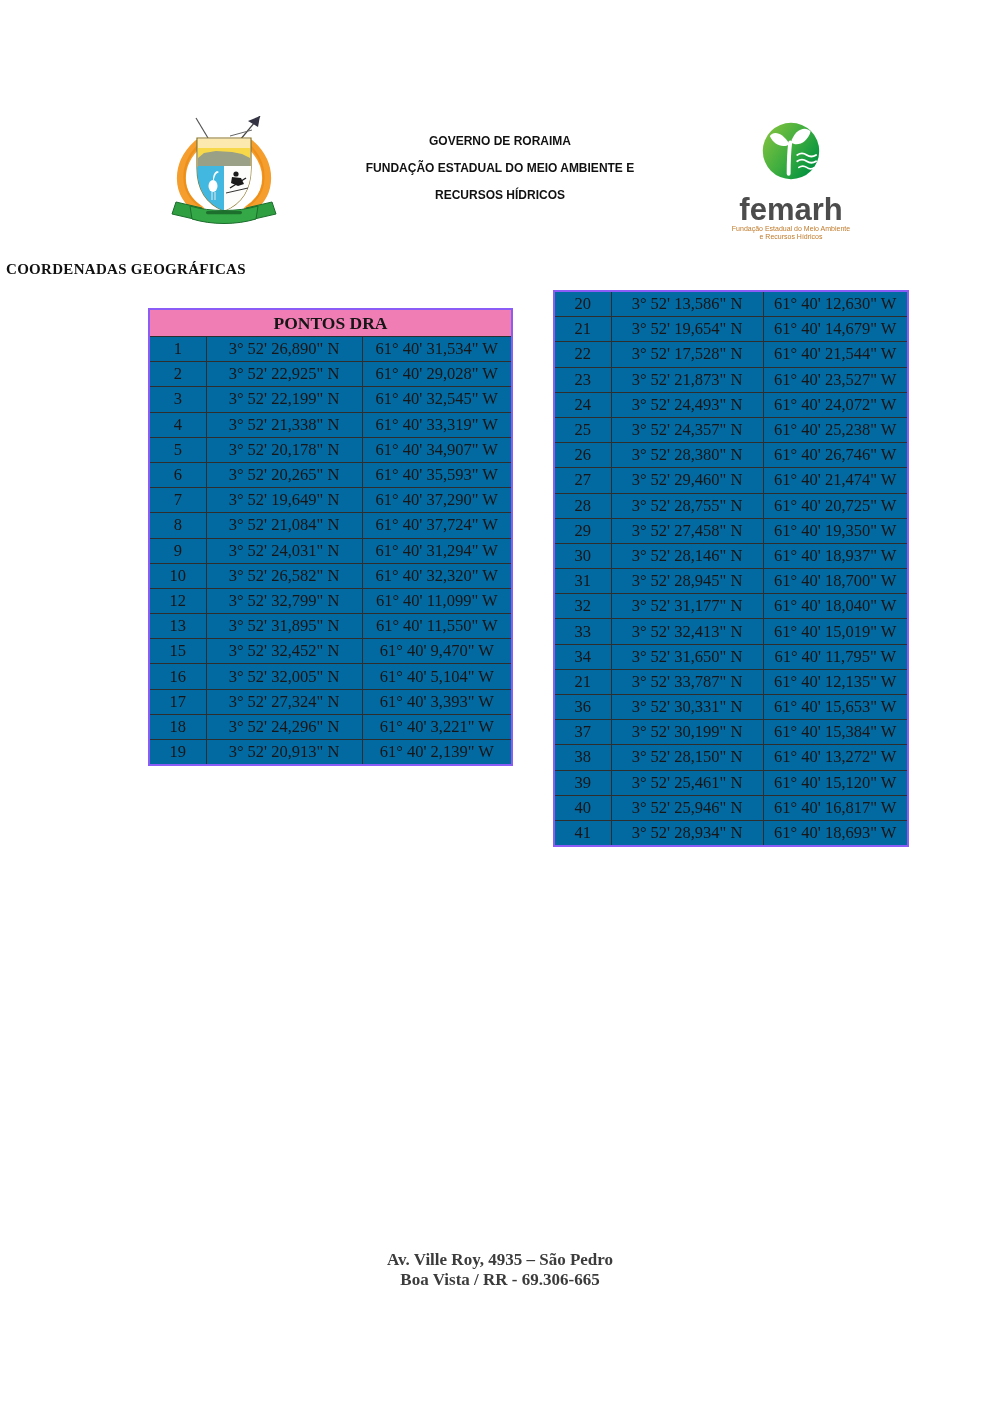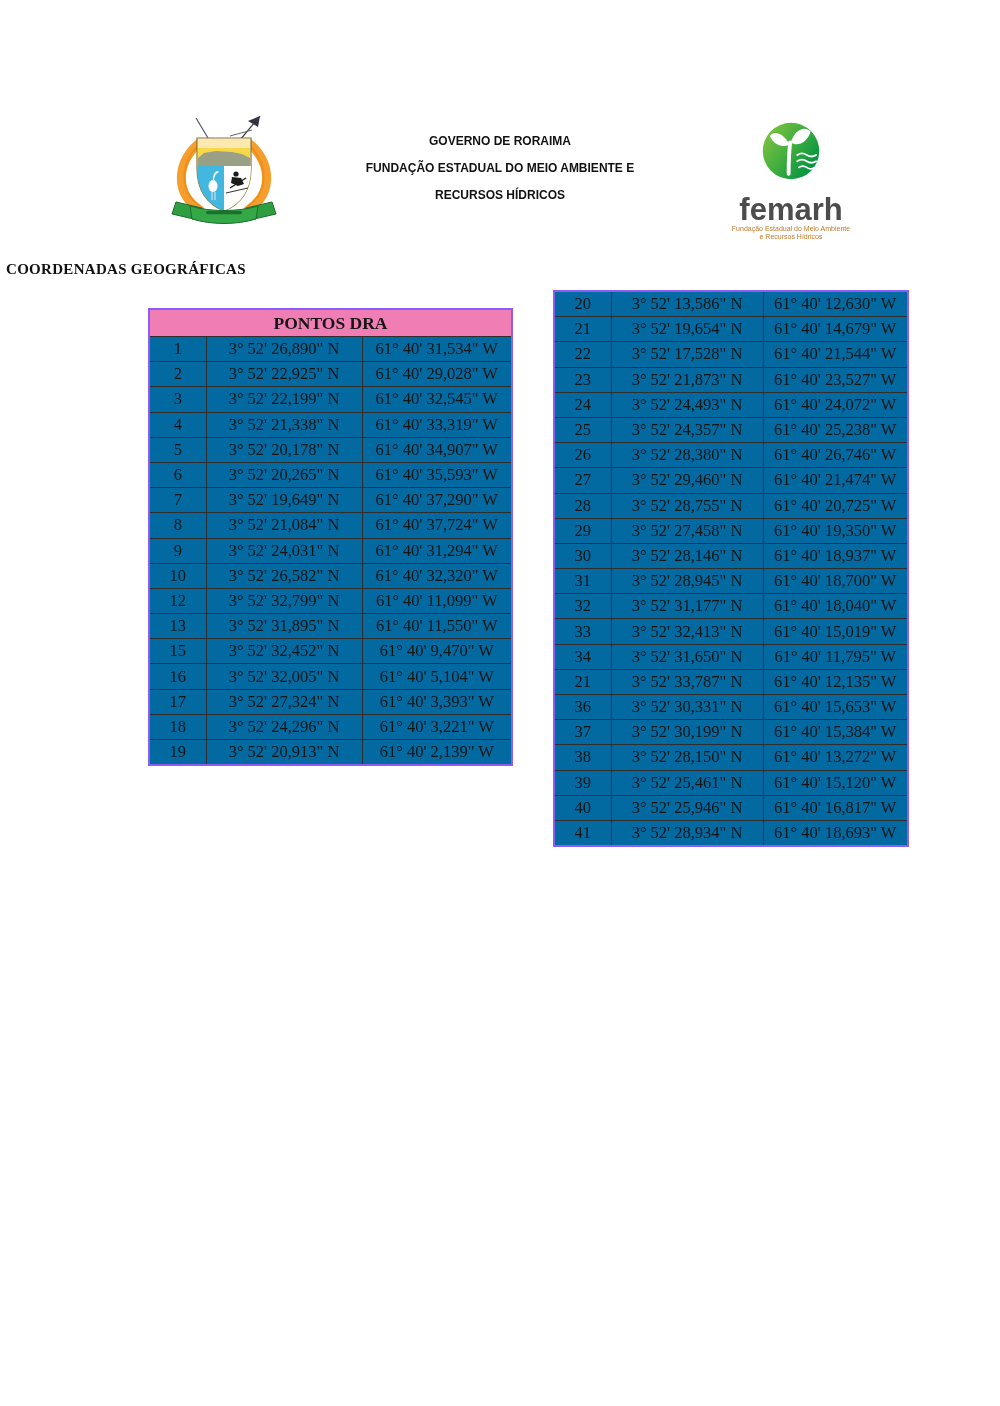--- a/index.html
+++ b/index.html
@@ -349,14 +349,18 @@
     <td>61° 40' 16,817" W</td>
   </tr>
         <tr>
     <td>41</td>
     <td>3° 52' 28,934" N</td>
     <td>61° 40' 18,693" W</td>
   </tr>
       </tbody>
   </table>
 
+  <div class="footer">
+    <div>Av. Ville Roy, 4935 – São Pedro</div>
+    <div>Boa Vista / RR - 69.306-665</div>
+  </div>
 
 </div>
 
 </body></html>

